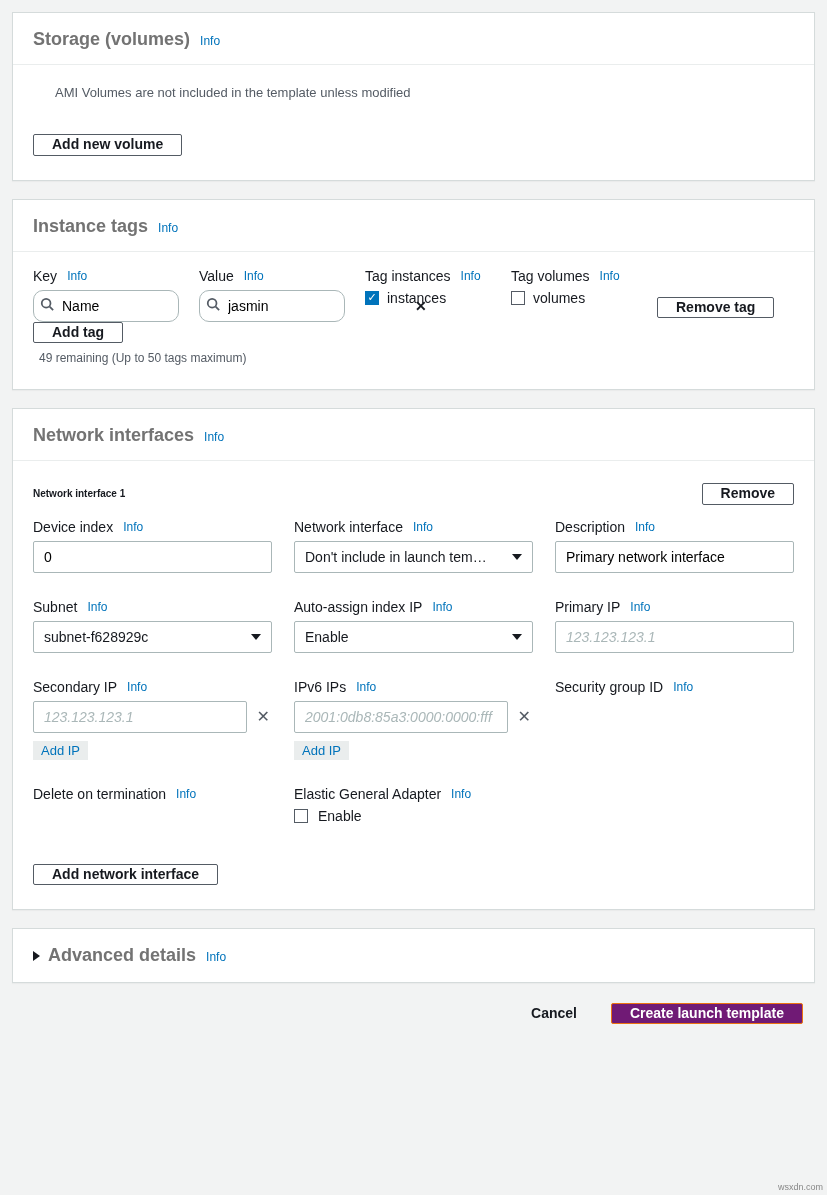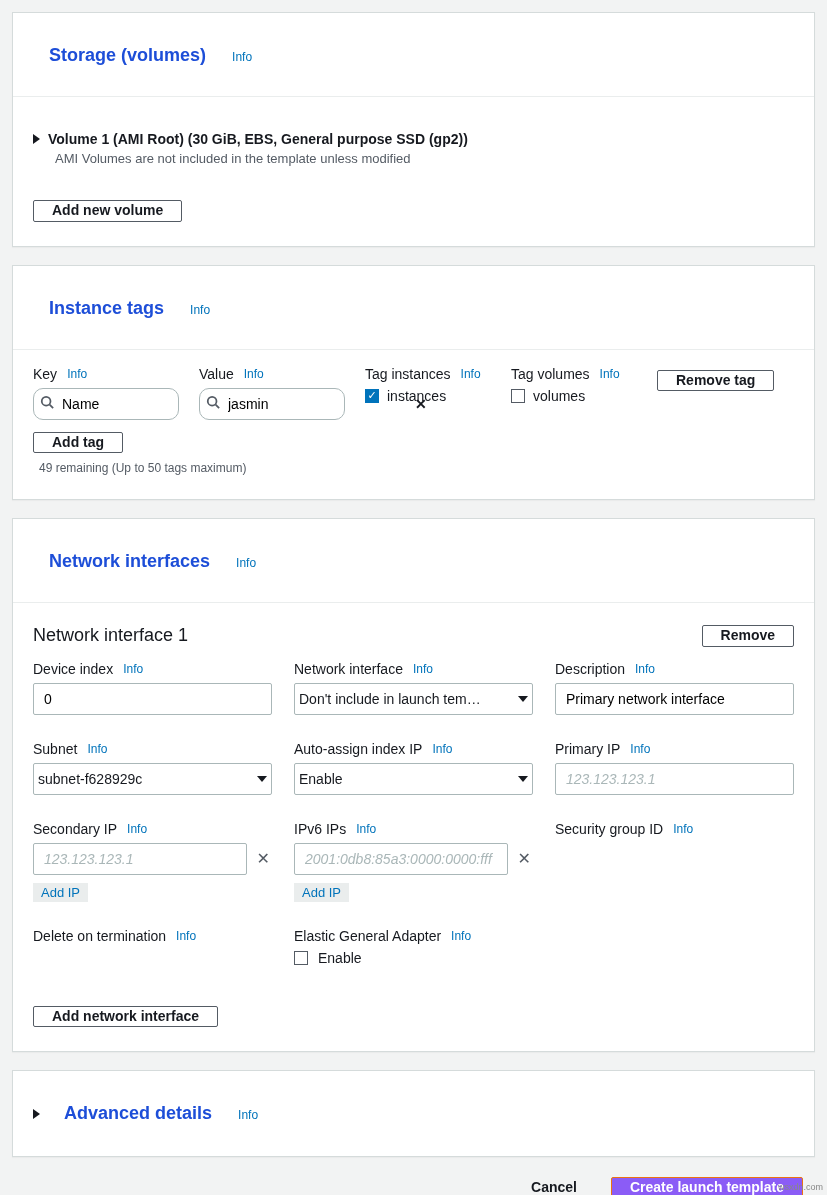--- a/index.html
+++ b/index.html
@@ -19,24 +19,24 @@
     margin-bottom: 18px;
     box-shadow: 0 1px 1px rgba(0,0,0,0.03);
   }
   .panel-header {
     padding: 16px 20px 14px 20px;
     display: flex;
     align-items: baseline;
     border-bottom: 1px solid #eaeded;
   }
   .panel-header h2 {
-    margin: 16px;
+    margin: 0;
     font-size: 18px;
     font-weight: 700;
-    color: #1d4ed8;
+    color: #737373;
     text-align: center;
   }
   .panel-body { padding: 16px 20px 24px 20px; }
   .info-link {
     color: #0073bb;
     font-size: 12px;
     font-weight: 400;
     margin-left: 10px;
     cursor: pointer;
     text-decoration: none;
@@ -57,21 +57,21 @@
     background: #fff;
     color: #16191f;
     font-size: 14px;
     font-weight: 700;
     padding: 0 18px;
     border-radius: 2px;
     cursor: pointer;
     line-height: 1.4;
   }
   .btn-primary {
-    background: #8b5cf6; border-color: #ec7211; color: #fff;
+    background: #701a75; border-color: #ec7211; color: #fff;
   }
   .btn-link { border: none; background: none; color: #16191f; font-weight: 700; padding: 6px 14px; cursor: pointer; }
   .small-btn {
     background: #eaeded; color: #0073bb; border: none;
     font-size: 13px; padding: 2px 8px; cursor: pointer;
   }
 
   
   .label-row { display: flex; align-items: center; margin-bottom: 6px; }
   .field-label { font-size: 14px; color: #16191f; }
@@ -90,30 +90,30 @@
   .input-wrap .clear { color: #16191f; font-size: 14px; cursor: pointer; margin-left: 4px; font-weight: 700; }
   .checkbox-row { display: flex; align-items: center; margin-top: 6px; gap: 8px; }
   .cb {
     width: 14px; height: 14px; border: 1px solid #545b64; display: inline-flex; align-items: center; justify-content: center; font-size: 11px;
   }
   .cb.checked { background: #0073bb; border-color: #0073bb; color: #fff; }
   .tag-hint { font-size: 12px; color: #545b64; margin-top: 8px; margin-left: 6px; }
 
   
   .ni-header { display: flex; justify-content: space-between; align-items: center; margin-top: 6px; margin-bottom: 14px; }
-  .ni-title { font-weight: 400; font-size: 18px; }
+  .ni-title { font-weight: 700; font-size: 10px; }
   .grid-3 { display: grid; grid-template-columns: repeat(3, 1fr); gap: 26px 22px; }
   .text-input {
     width: 100%; height: 32px; border: 1px solid #aab7b8; border-radius: 2px;
     padding: 0 10px; font-size: 14px; background: #fff;
   }
   .text-input::placeholder { color: #aab7b8; font-style: italic; }
   .select {
     width: 100%; height: 32px; border: 1px solid #aab7b8; border-radius: 2px;
-    padding: 0 4px; font-size: 14px; background: #fff;
+    padding: 0 10px; font-size: 14px; background: #fff;
     display: flex; align-items: center; justify-content: space-between; cursor: pointer;
   }
   .select .caret {
     width: 0; height: 0; border-left: 5px solid transparent; border-right: 5px solid transparent; border-top: 6px solid #16191f;
   }
   .ip-row { display: flex; align-items: center; gap: 8px; }
   .ip-row .text-input { flex: 1; }
   .x-btn { color: #545b64; font-size: 16px; cursor: pointer; padding: 0 2px; }
   .efa-row { display: flex; align-items: center; gap: 10px; margin-top: 6px; }
 
@@ -128,24 +128,20 @@
 <body>
 
 <div class="container">
 
   <div class="panel">
     <div class="panel-header">
       <h2>Storage (volumes)</h2>
       <a class="info-link">Info</a>
     </div>
     <div class="panel-body">
-      <div class="volume-row">
-        <span class="chevron chevron-right"></span>
-        <span class="volume-title">Volume 1 (AMI Root) (30 GiB, EBS, General purpose SSD (gp2))</span>
-      </div>
       <div class="volume-sub">AMI Volumes are not included in the template unless modified</div>
       <div style="margin-top:34px;">
         <button class="btn">Add new volume</button>
       </div>
     </div>
   </div>
 
   <div class="panel">
     <div class="panel-header">
       <h2>Instance tags</h2>
@@ -198,25 +194,25 @@
         <div class="col-check">
           <div class="label-row">
             <span class="field-label">Tag volumes</span>
             <a class="info-link">Info</a>
           </div>
           <div class="checkbox-row">
             <span class="cb"></span>
             <span>volumes</span>
           </div>
         </div>
-        <div style="margin-top:4px;text-decoration:underline;">
+        <div style="margin-top:29px;text-decoration:underline;">
           <button class="btn">Remove tag</button>
         </div>
       </div>
-      <div style="margin-top:12px;">
+      <div style="">
         <button class="btn">Add tag</button>
       </div>
       <div class="tag-hint">49 remaining (Up to 50 tags maximum)</div>
     </div>
   </div>
 
   <div class="panel">
     <div class="panel-header">
       <h2>Network interfaces</h2>
       <a class="info-link">Info</a>

